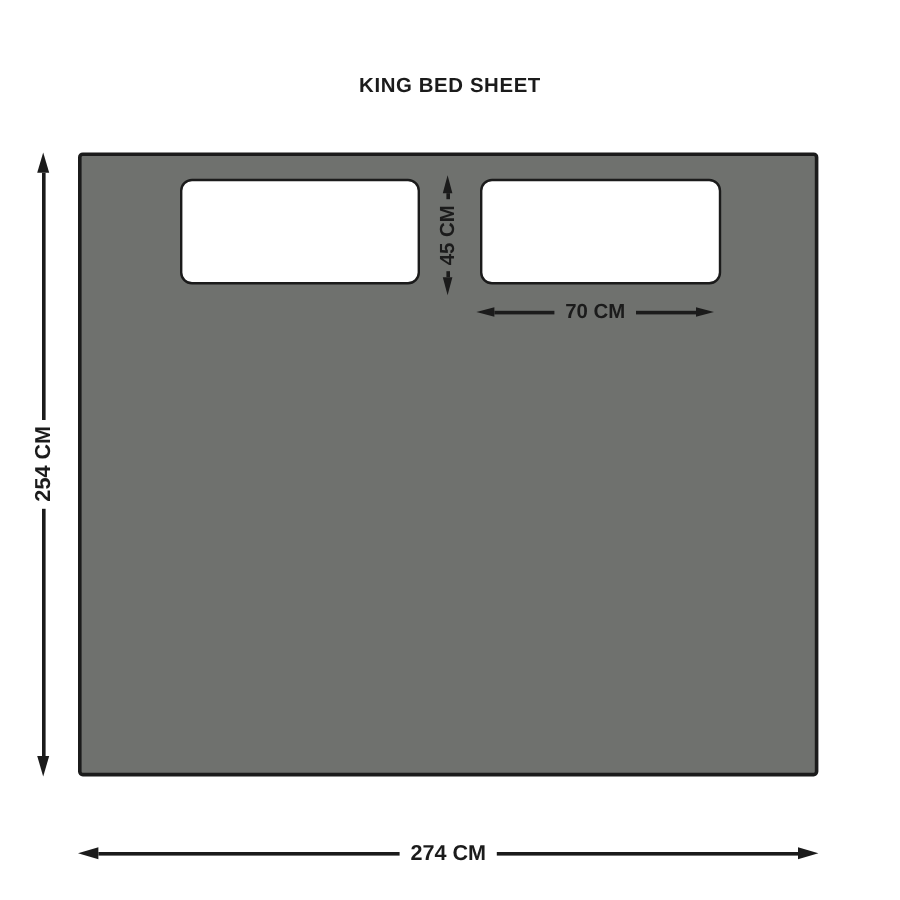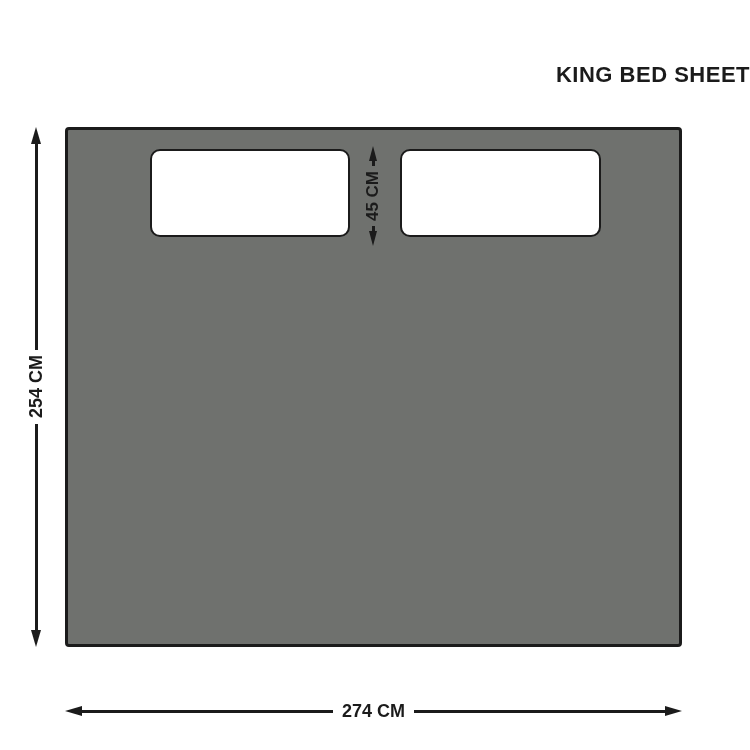--- a/index.html
+++ b/index.html
@@ -17,22 +17,22 @@
     background: var(--background);
     font-family: "Liberation Sans", sans-serif;
     color: var(--outline);
     overflow: hidden;
   }
   .title {
     position: absolute;
     top: 62px;
     left: 0;
     width: 100%;
-    text-align: right;
-    font-size: 22px;
+    text-align: center;
+    font-size: 17px;
     font-weight: bold;
     letter-spacing: 0.5px;
     color: var(--outline);
   }
   .sheet {
     position: absolute;
     left: 65px;
     top: 127px;
     width: 617px;
     height: 520px;
@@ -114,14 +114,21 @@
   </div>
 
   <div class="dim dim-v dim-inner dim-pillow-height">
     <span class="ah ah-sm ah-up"></span>
     <span class="line-v"></span>
     <span class="label-v">45 CM</span>
     <span class="line-v"></span>
     <span class="ah ah-sm ah-down"></span>
   </div>
 
+  <div class="dim dim-h dim-inner dim-pillow-width">
+    <span class="ah ah-sm ah-left"></span>
+    <span class="line-h"></span>
+    <span class="label-h">70 CM</span>
+    <span class="line-h"></span>
+    <span class="ah ah-sm ah-right"></span>
+  </div>
 
 </div>
 
 </body></html>

